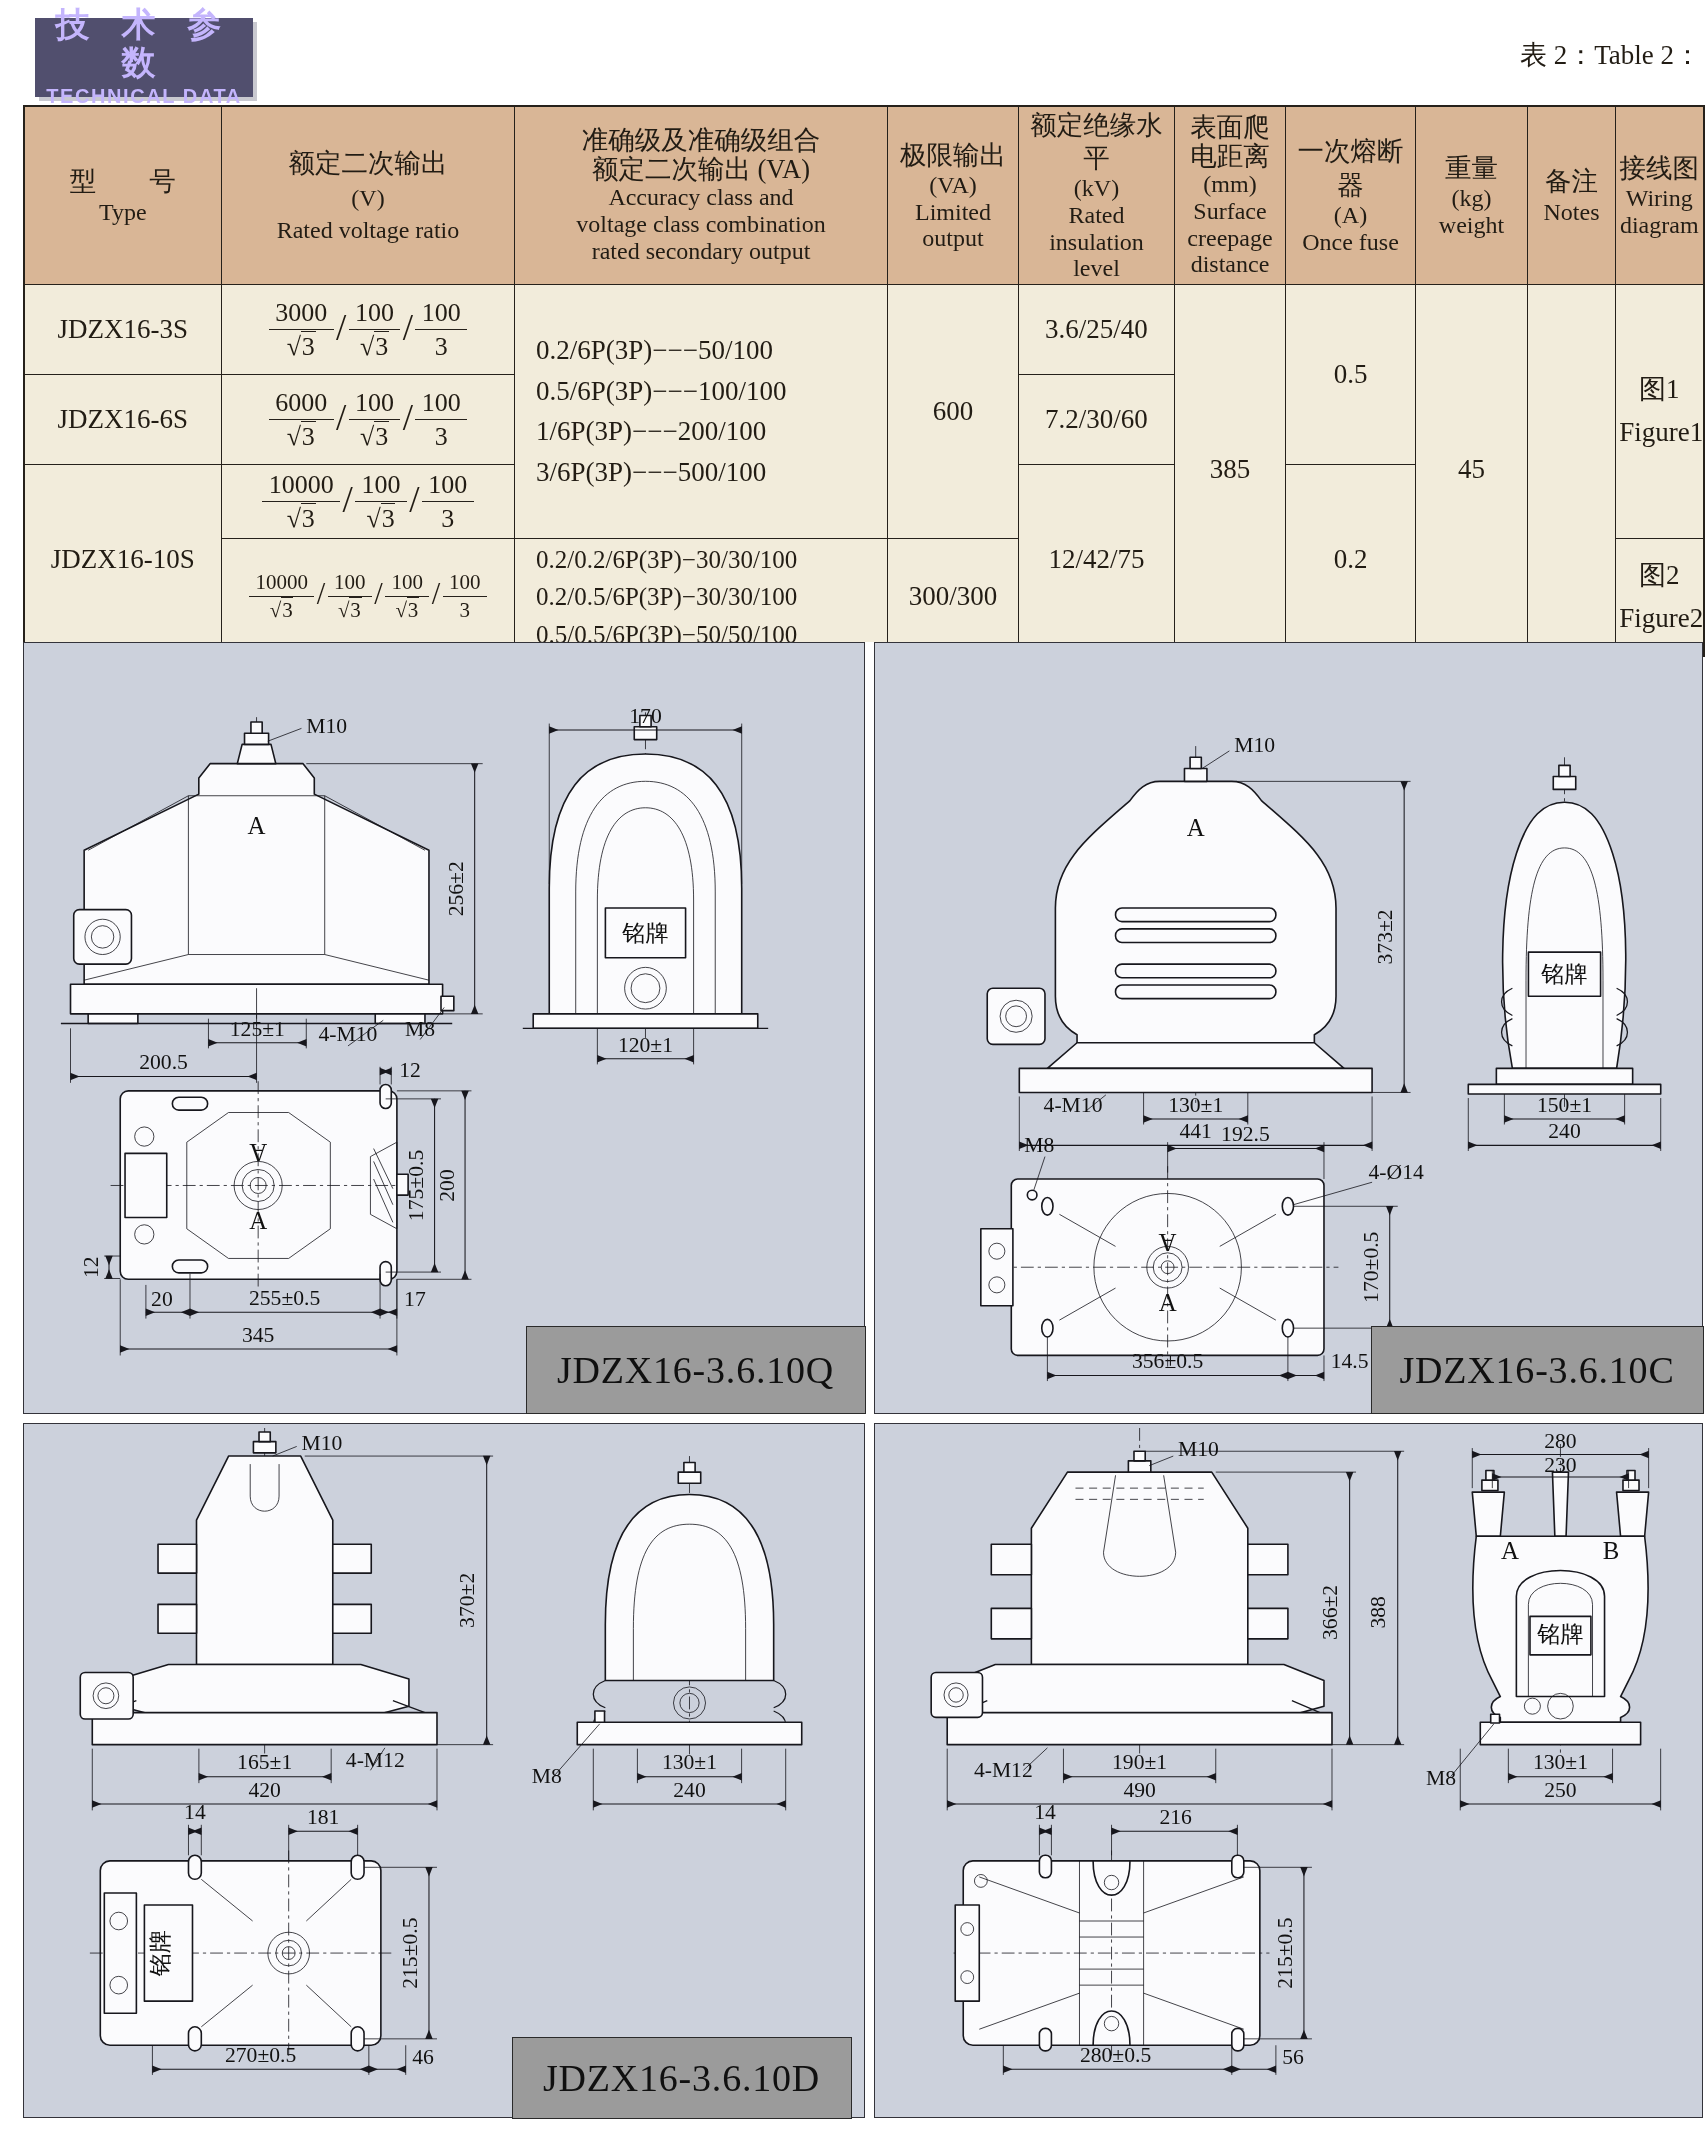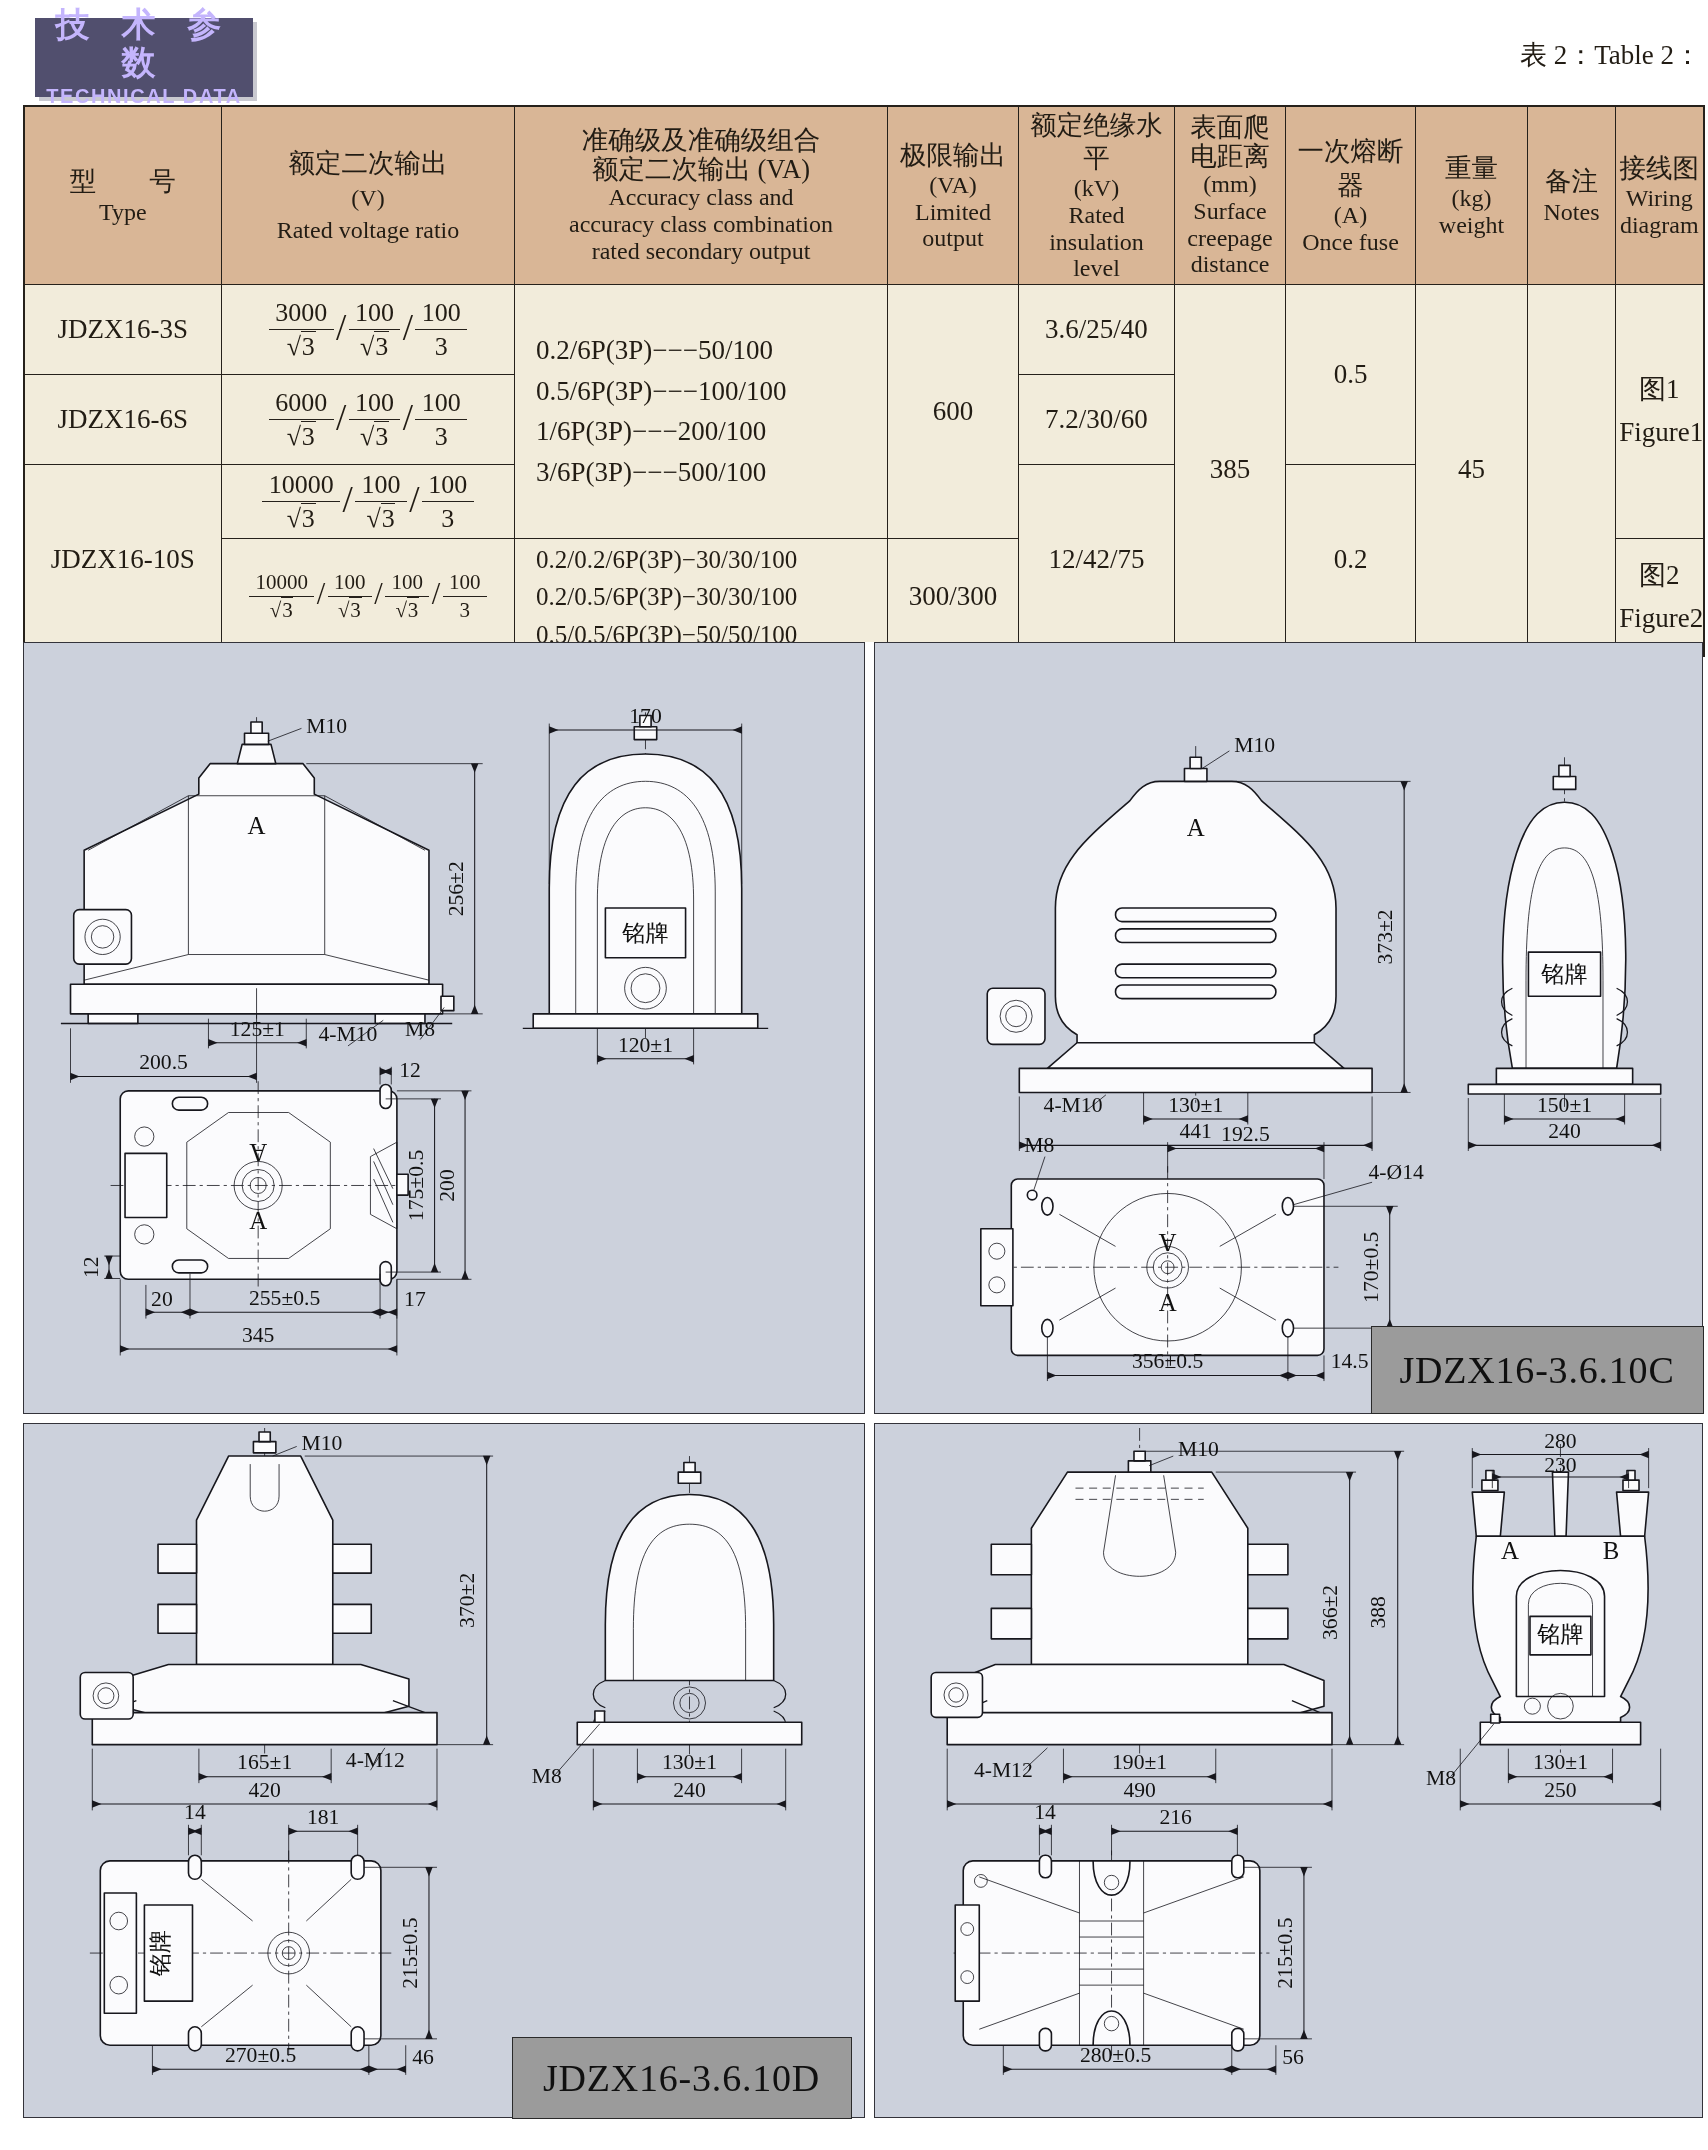--- a/index.html
+++ b/index.html
@@ -100,21 +100,21 @@
           </th>
   <th>
     <div class="hzh">额定二次输出</div>
     <div class="hen" style="margin:4.8px 0">(V)</div>
     <div class="hen">Rated voltage ratio</div>
           </th>
   <th>
     <div class="hzh" style="line-height:1.1">准确级及准确级组合</div>
     <div class="hzh" style="line-height:1.1">额定二次输出 (VA)</div>
     <div class="hen">Accuracy class and</div>
-    <div class="hen">accuracy class combination</div>
+    <div class="hen">voltage class combination</div>
     <div class="hen">rated secondary output</div>
           </th>
   <th>
     <div class="hzh">极限输出</div>
     <div class="hen">(VA)</div>
     <div class="hen">Limited</div>
     <div class="hen">output</div>
           </th>
   <th>
     <div class="hzh">额定绝缘水平</div>
@@ -302,20 +302,21 @@
     <line class="dim" x1="152" y1="834" x2="207" y2="834"></line>
     <text class="d" x="172" y="826">20</text>
     <path class="ext" d="M120,793 V888 M465,793 V888"></path>
     <line class="dim" x1="120" y1="880" x2="465" y2="880"></line>
     <text class="d" x="292" y="871">345</text>
     <path class="ext" d="M120,764 H100 M120,792 H100"></path>
     <line class="dim" x1="106" y1="764" x2="106" y2="792"></line>
     <text class="d" x="92" y="778" transform="rotate(-90 92 778)">12</text>
    </g>
   </svg>
+  <div class="model-box" id="mb1">JDZX16-3.6.10Q</div>
  </div>
 
  <div class="quad" id="q2">
   <svg class="q-svg" width="825" height="769" viewBox="0 0 1029 958">
 
    <g>
     <line class="cl" x1="400" y1="128" x2="400" y2="575"></line>
     <path class="ol" d="M355,172 H445 C462,172 472,182 482,196 C532,240 575,272 575,330 V440 C575,462 566,478 548,488 L548,498 H252 L252,488 C234,478 225,462 225,440 V330 C225,272 268,240 318,196 C328,182 338,172 355,172 Z"></path>
     <path class="ol" d="M252,498 L215,530 H585 L548,498 Z"></path>
     <path class="ol" d="M180,530 H620 V560 H180 Z"></path>

